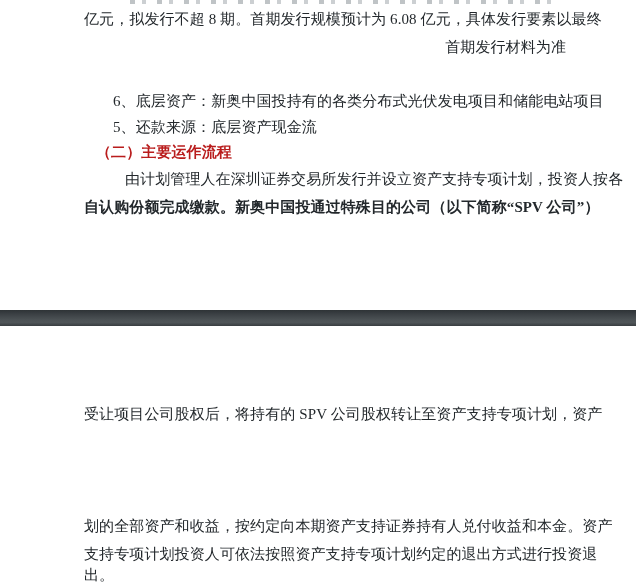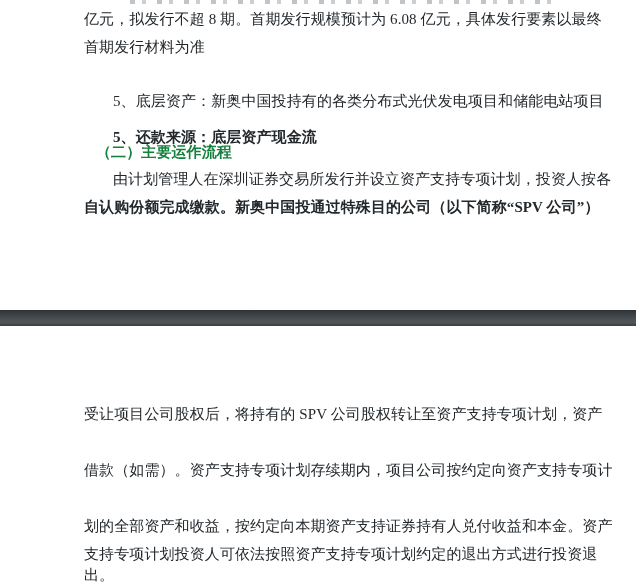--- a/index.html
+++ b/index.html
@@ -25,21 +25,21 @@
     width: 482px;
     font-size: 15px;
     line-height: 17px;
     letter-spacing: 0.1px;
     white-space: nowrap;
     color: #23282c;
   }
   .text-line.indent { left: 113px; }
   .text-line.bold {
     font-weight: 700;
-    color: #15803d;
+    color: #b91c1c;
   }
   
   .clipped-line-top {
     position: absolute;
     top: 0;
     left: 130px;
     width: 428px;
     height: 4px;
     background: repeating-linear-gradient(
       90deg,
@@ -67,34 +67,33 @@
 </head>
 <body>
 
 <div class="viewport">
 
   <div class="page" style="top:0; height:310px;">
 
     <div class="clipped-line-top"></div>
 
     <div class="text-line" style="top:11px;">亿元，拟发行不超 8 期。首期发行规模预计为 6.08 亿元，具体发行要素以最终</div>
-    <div class="text-line" style="top:39px;">首期发行材料为准</div>
+    <div class="text-line" style="top:39px;text-align:right;">首期发行材料为准</div>
 
-    <div class="text-line indent" style="top:93px;">5、底层资产：新奥中国投持有的各类分布式光伏发电项目和储能电站项目</div>
-    <div class="text-line indent" style="top:129px;font-weight:bold;">5、还款来源：底层资产现金流</div>
+    <div class="text-line indent" style="top:93px;">6、底层资产：新奥中国投持有的各类分布式光伏发电项目和储能电站项目</div>
+    <div class="text-line indent" style="top:119px;">5、还款来源：底层资产现金流</div>
 
     <div class="text-line indent bold" style="top:144px; left:96px;">（二）主要运作流程</div>
 
-    <div class="text-line indent" style="top:171px;">由计划管理人在深圳证券交易所发行并设立资产支持专项计划，投资人按各</div>
+    <div class="text-line indent" style="top:171px;margin-left:12px;">由计划管理人在深圳证券交易所发行并设立资产支持专项计划，投资人按各</div>
     <div class="text-line" style="top:199px;font-weight:bold;">自认购份额完成缴款。新奥中国投通过特殊目的公司（以下简称“SPV 公司”）</div>
   </div>
 
   <div class="page-separator"></div>
 
   <div class="page" style="top:326px; height:259px;">
     <div class="text-line" style="top:80px;">受让项目公司股权后，将持有的 SPV 公司股权转让至资产支持专项计划，资产</div>
-    <div class="text-line" style="top:136px;">借款（如需）。资产支持专项计划存续期内，项目公司按约定向资产支持专项计</div>
     <div class="text-line" style="top:192px;">划的全部资产和收益，按约定向本期资产支持证券持有人兑付收益和本金。资产</div>
     <div class="text-line" style="top:220px;">支持专项计划投资人可依法按照资产支持专项计划约定的退出方式进行投资退</div>
     <div class="text-line" style="top:241px;">出。</div>
   </div>
 
 </div>
 
 </body></html>

